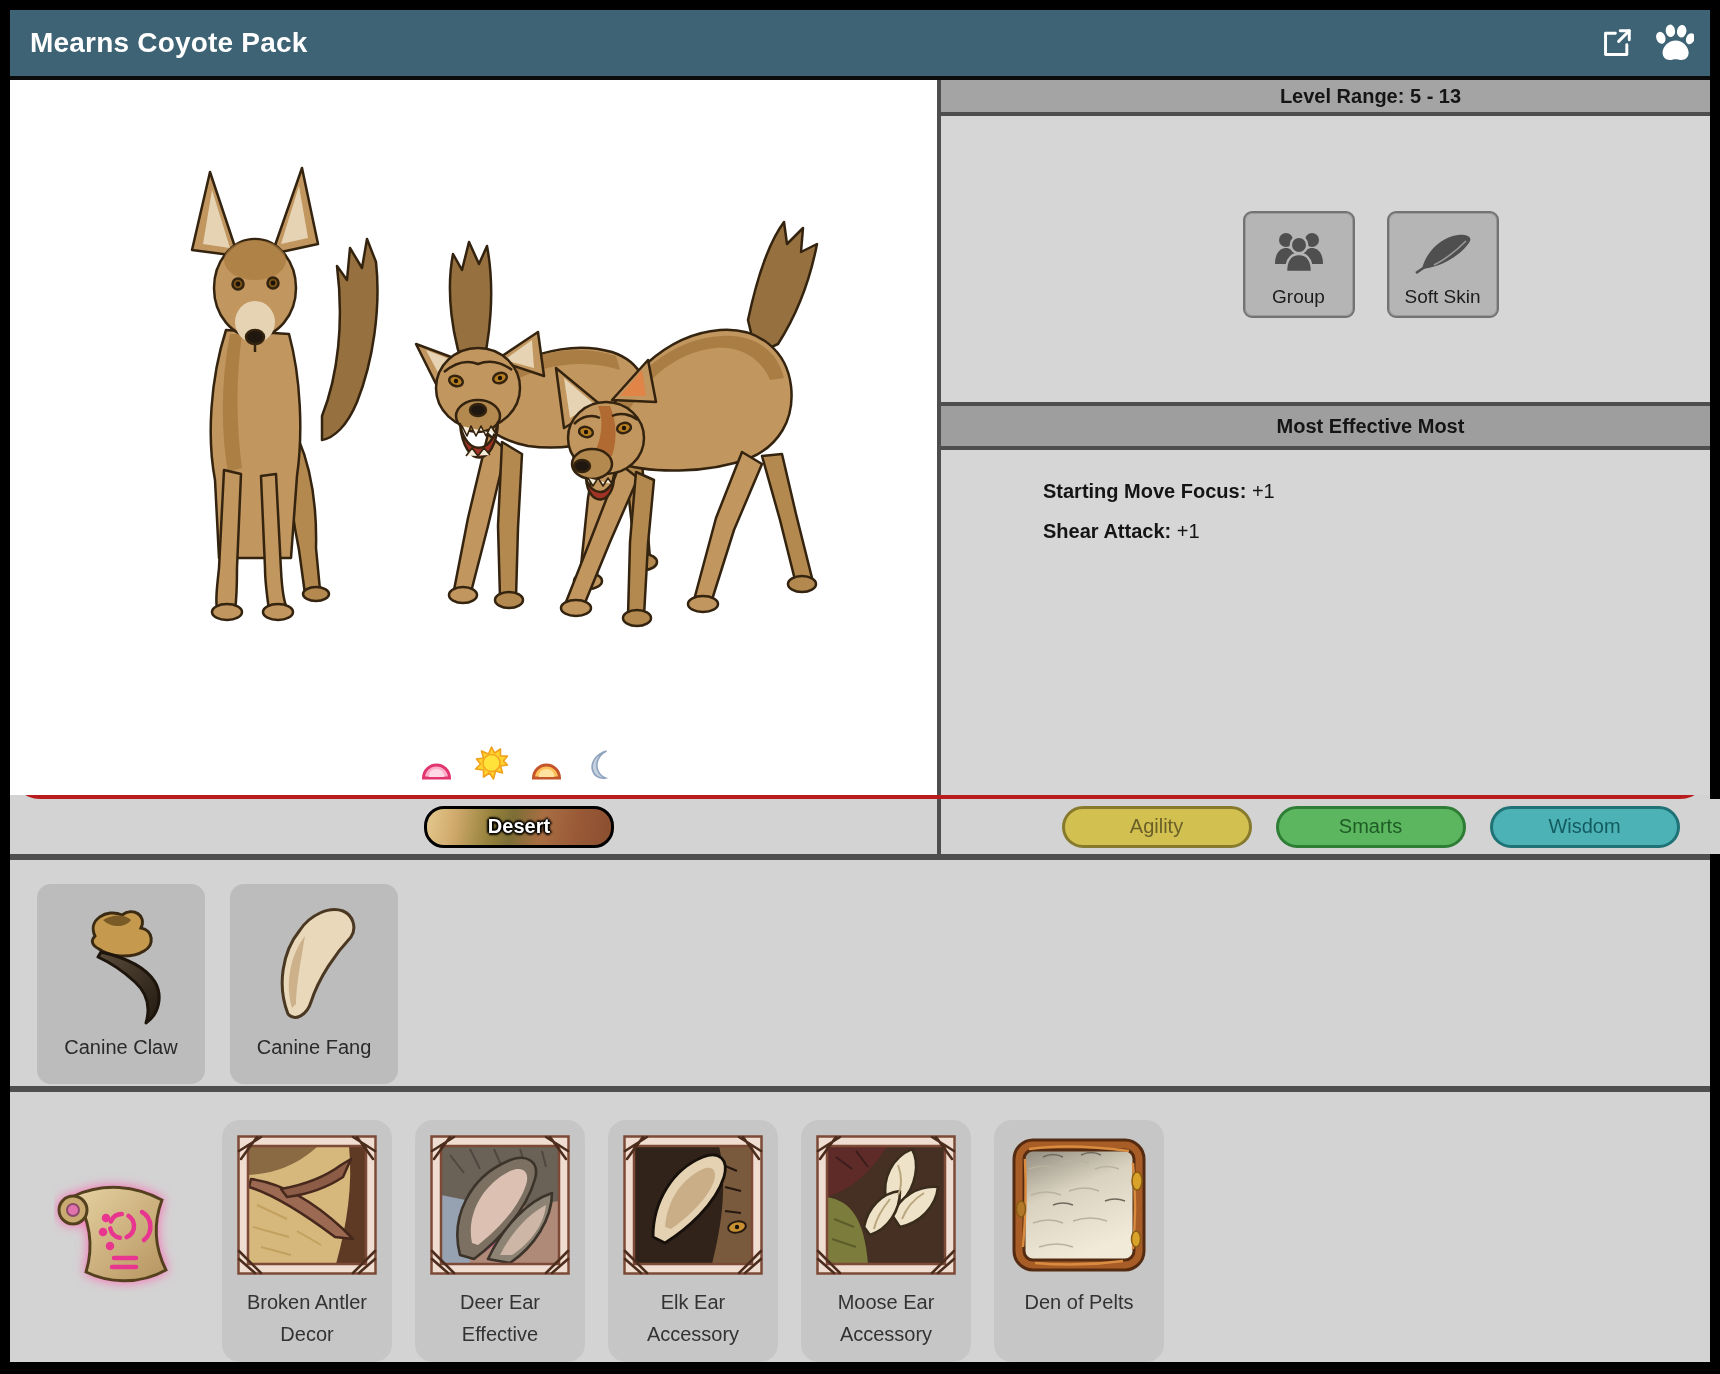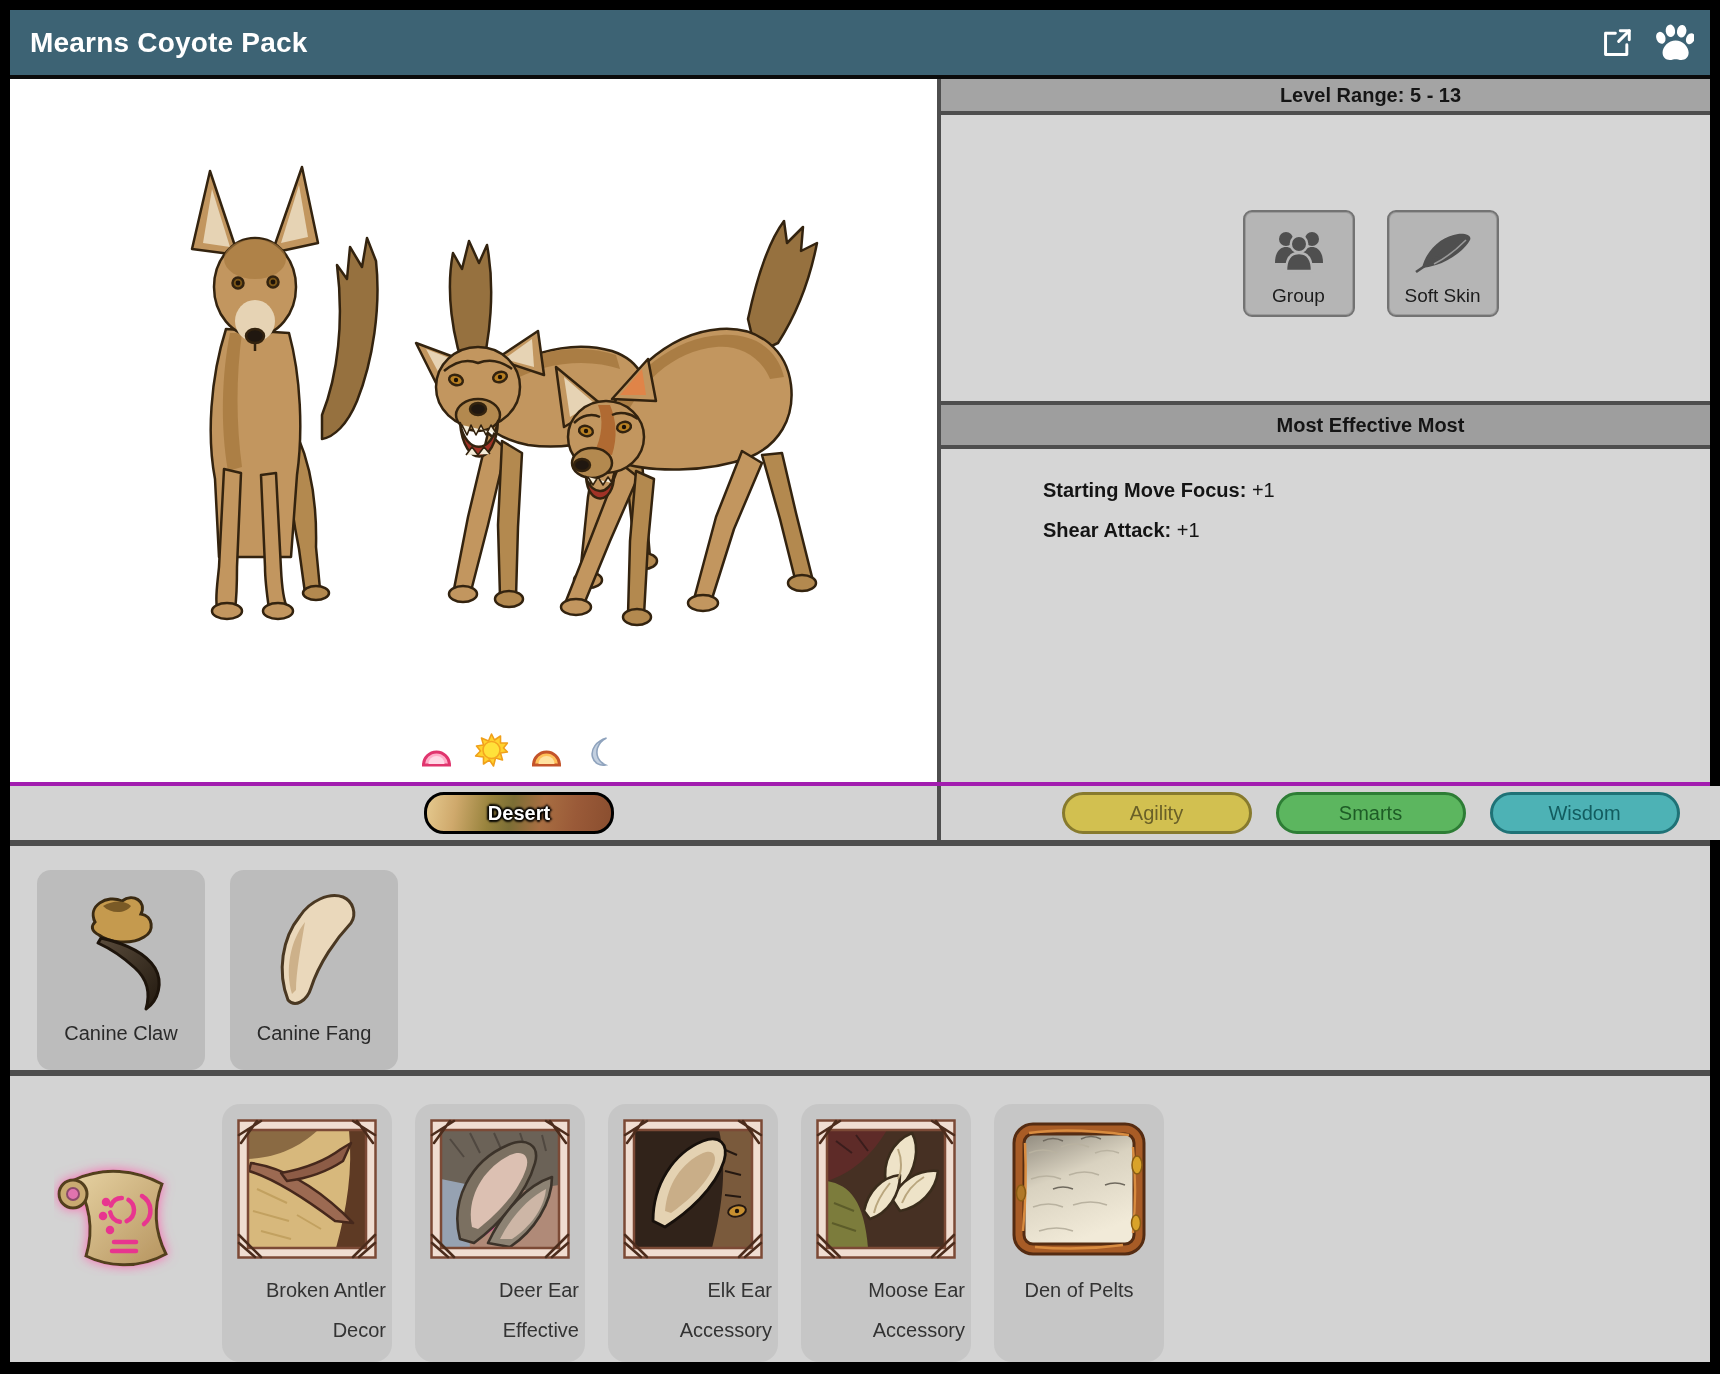--- a/index.html
+++ b/index.html
@@ -8,21 +8,21 @@
   .app { position:absolute; left:10px; top:10px; width:1700px; height:1352px; background:#d3d3d3; display:flex; flex-direction:column; }
 
   
   .titlebar { height:72px; background:#3d6374; border-bottom:4px solid #0b0b0b;
               display:flex; align-items:center; padding:0 16px 0 20px; }
   .titlebar .title { color:#fff; font-weight:bold; font-size:28px; letter-spacing:.2px; }
   .titlebar .spacer { flex:1; }
   .tb-icon { width:42px; height:42px; display:flex; align-items:center; justify-content:center; cursor:pointer; margin-left:14px; }
 
   
-  .row-top { height:740px; border-bottom:4px solid #a21caf; display:flex; }
+  .row-top { height:740px; border-bottom:4px solid #b91c1c; display:flex;border-radius:30px; }
   .left-col { width:931px; background:#fff; border-right:4px solid #4e4e4e; position:relative; overflow:hidden; }
   .right-col { flex:1; background:#d6d6d6; display:flex; flex-direction:column; }
 
   .coyotes { position:absolute; left:140px; top:58px; }
 
   .times-row { position:absolute; left:50%; bottom:14px; transform:translateX(calc(-50% + 45px));
                display:flex; align-items:center; gap:21px; height:36px; }
   .times-row .t-icon { width:34px; height:34px; display:flex; align-items:flex-end; justify-content:center; }
 
   
@@ -66,21 +66,21 @@
   .drop-card .art { margin-top:12px; height:138px; display:flex; align-items:center; justify-content:center; }
   .drop-card .d-label { font-size:20px; color:#2a2a2a; margin-top:2px; }
 
   
   .row-b { flex:1; background:#d3d3d3; display:flex; align-items:flex-start; }
   .scroll-wrap { margin:82px 0 0 44px; cursor:pointer; }
   .recipe-cards { display:flex; gap:23px; margin-left:40px; padding-top:28px; }
   .recipe-card { width:170px; min-height:238px; background:#c6c6c6; border-radius:18px; cursor:pointer;
                  display:flex; flex-direction:column; align-items:center; padding-bottom:12px; }
   .recipe-card .thumb { margin-top:15px; }
-  .recipe-card .r-label { font-size:20px; color:#333; text-align:right; line-height:40px; padding:7px 6px 0 6px; }
+  .recipe-card .r-label { font-size:20px; color:#333; text-align:center; line-height:32px; padding:7px 6px 0 6px; }
 </style>
 </head>
 <body>
 
 <div class="app">
 
   <div class="titlebar">
     <span class="title">Mearns Coyote Pack</span>
     <span class="spacer"></span>
     <span class="tb-icon">

